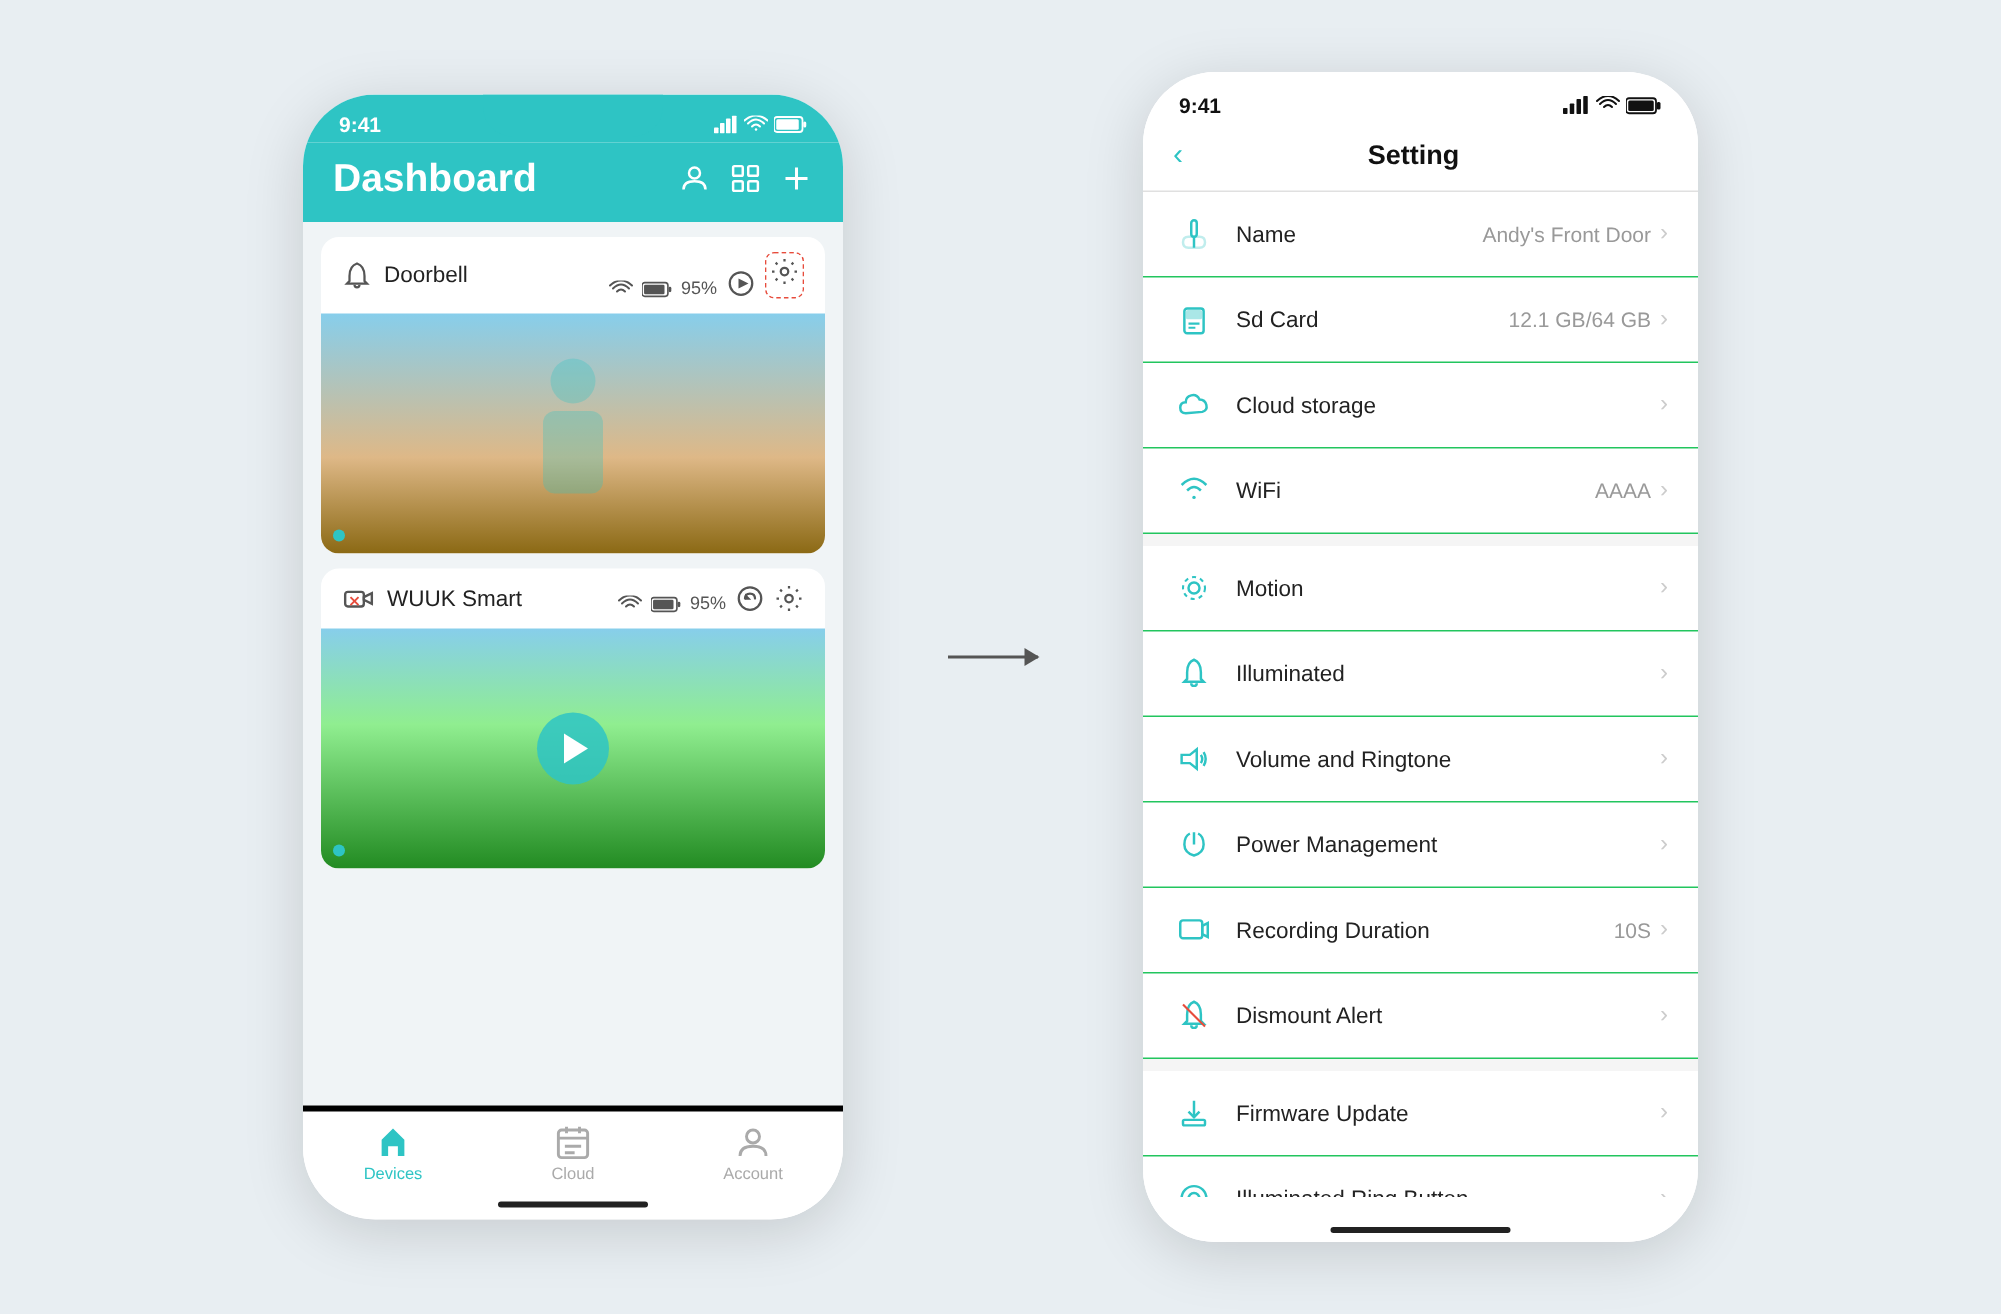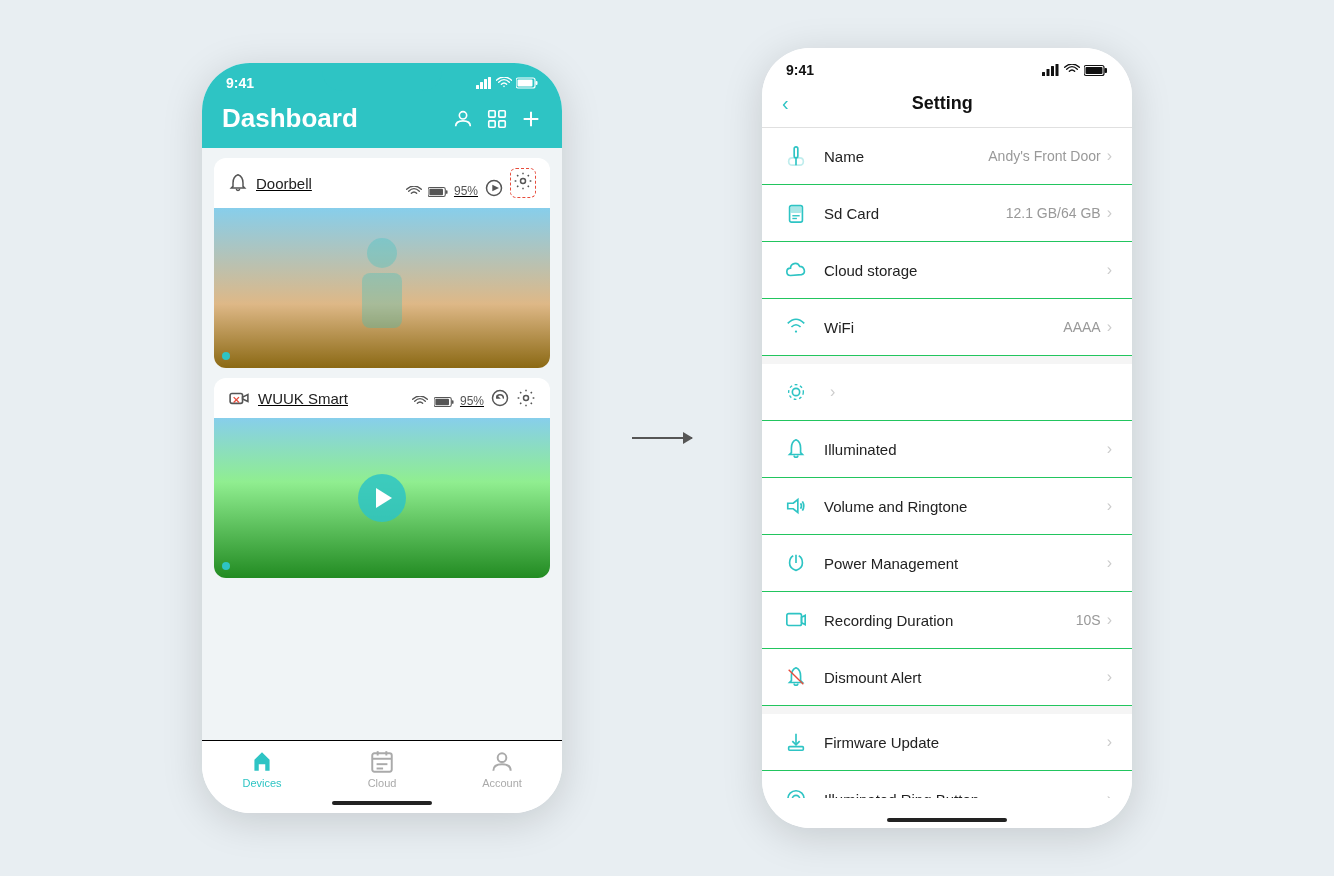--- a/index.html
+++ b/index.html
@@ -87,21 +87,20 @@
       background: #fff;
       margin: 10px 12px 0;
       border-radius: 12px;
       overflow: hidden;
     }
     .device-card-header {
       display: flex;
       align-items: center;
       padding: 10px 14px;
       gap: 8px;
-      text-decoration: underline;
     }
     .device-name {
       font-size: 15px;
       font-weight: 500;
       flex: 1;
       color: #222;
     }
     .device-meta {
       display: flex;
       align-items: flex-end;
@@ -276,21 +275,21 @@
       width: 120px;
       height: 4px;
       background: #222;
       border-radius: 2px;
     }
 
     
     .phone-bottom-nav {
       display: flex;
       background: #fff;
-      border-top: 1px solid #000000;
+      border-top: 4px solid #000000;
       padding: 8px 0 4px;
     }
     .nav-item {
       flex: 1;
       display: flex;
       flex-direction: column;
       align-items: center;
       gap: 2px;
       cursor: pointer;
     }
@@ -572,20 +571,21 @@
 
     <div class="divider"></div>
 
     <div class="settings-item">
       <div class="settings-icon">
         <svg viewBox="0 0 24 24">
             <circle cx="12" cy="12" r="4"></circle>
             <circle cx="12" cy="12" r="8" stroke-dasharray="3 3" fill="none" stroke="#2ec4c4" stroke-width="1.5"></circle>
           </svg>
       </div>
+      <span class="settings-label">Motion</span>
       <span class="settings-value"></span>
       <span class="chevron">›</span>
     </div>
 
     <div class="settings-item">
       <div class="settings-icon">
         <svg viewBox="0 0 24 24">
             <path d="M12 2 Q17 4 17 11 L17 16 L19 18 H5 L7 16 L7 11 Q7 4 12 2Z"></path>
             <path d="M10 19 Q10 21 12 21 Q14 21 14 19"></path>
           </svg>

